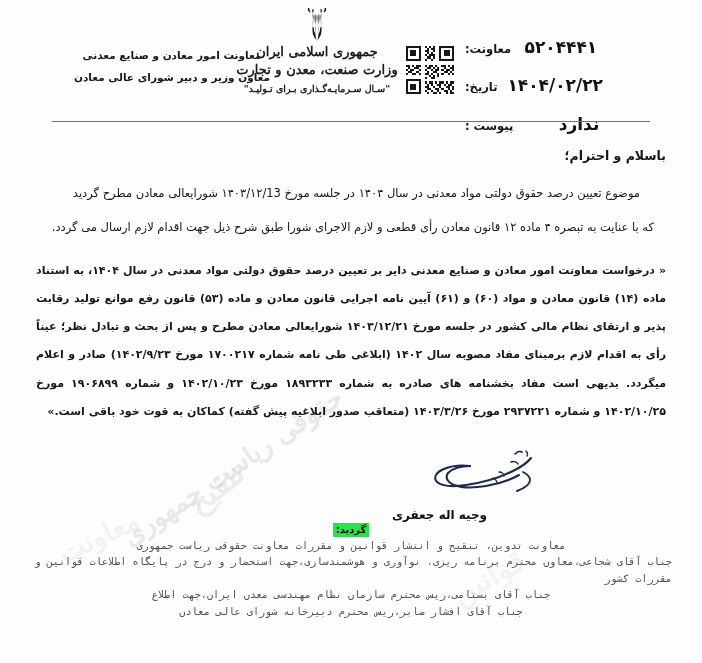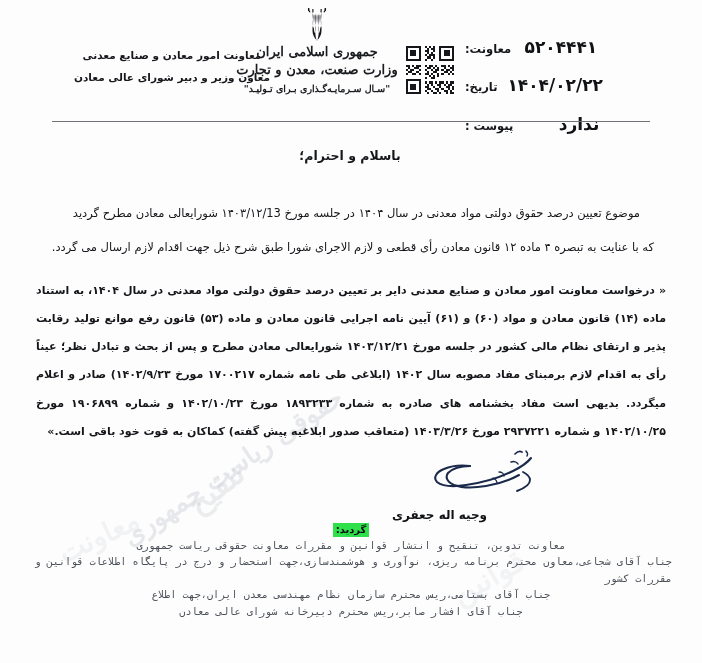--- a/index.html
+++ b/index.html
@@ -163,23 +163,23 @@
   
   .body {
     position: absolute;
     top: 148px;
     right: 34px;
     left: 34px;
   }
   .salutation {
     font-size: 12.5px;
     font-weight: 600;
-    text-align: center;
+    text-align: right;
     padding-right: 2px;
-    margin-bottom: 36px;
+    margin-bottom: 16px;
   }
   .para {
     font-size: 11.5px;
     line-height: 2.45;
     text-align: justify;
     text-align-last: right;
     margin: 0 0 6px 0;
     padding: 0 14px 0 8px;
   }
   .para.indent { text-indent: 14px; }

